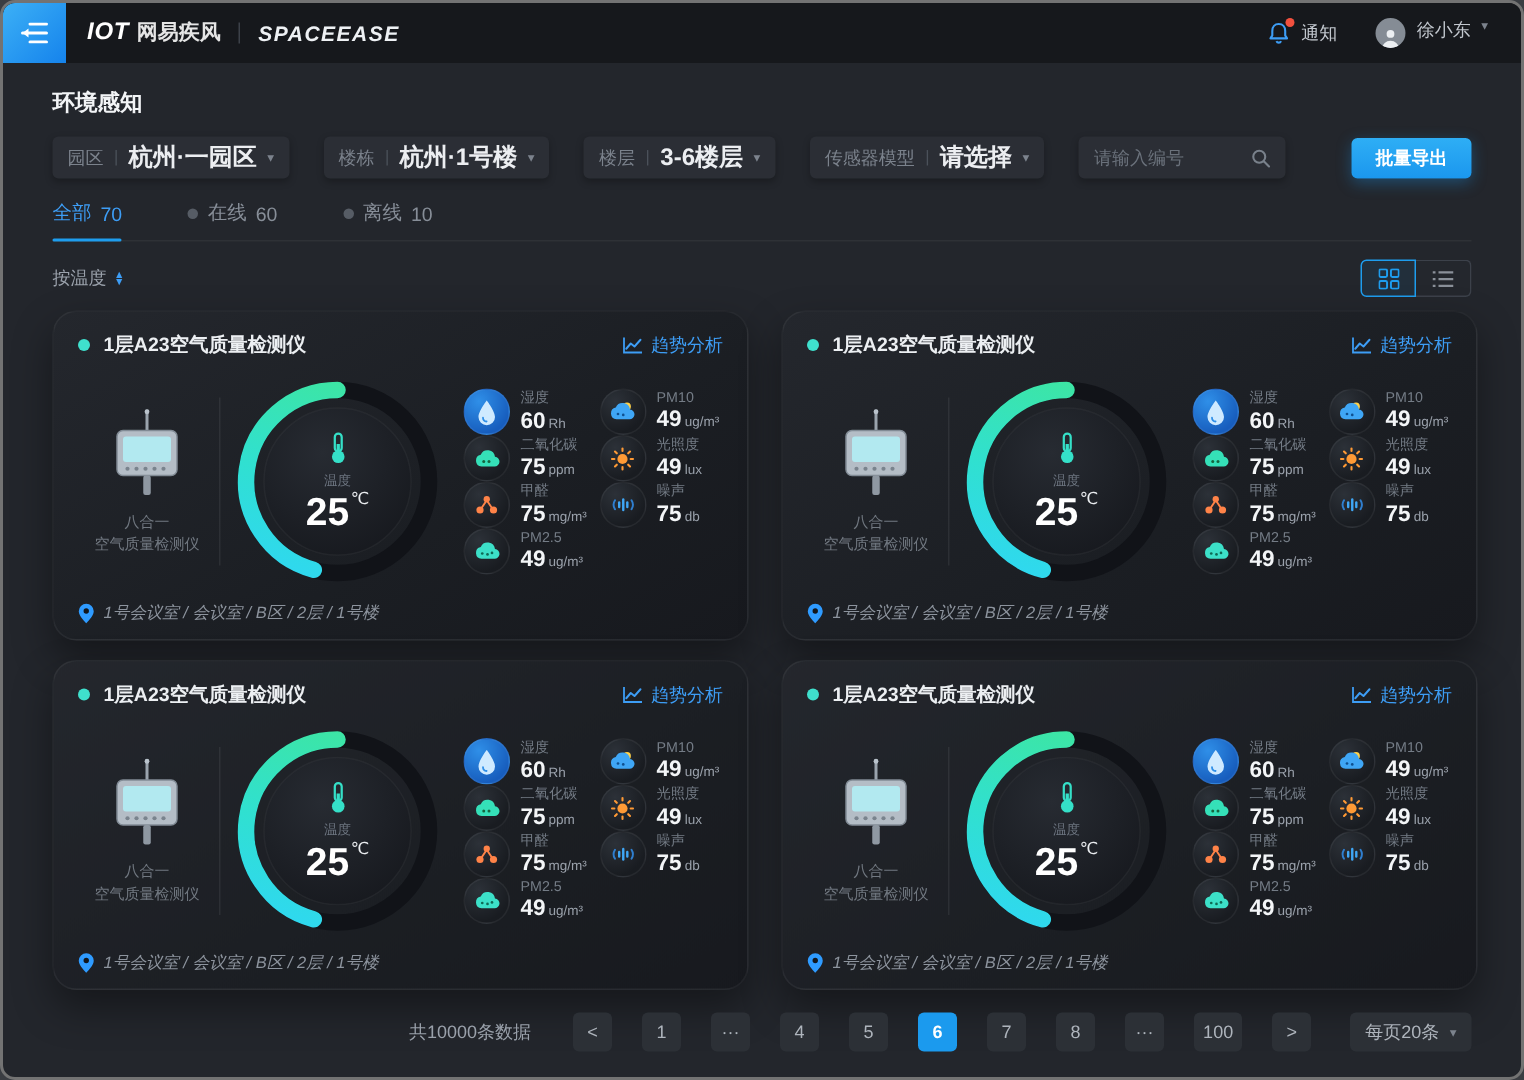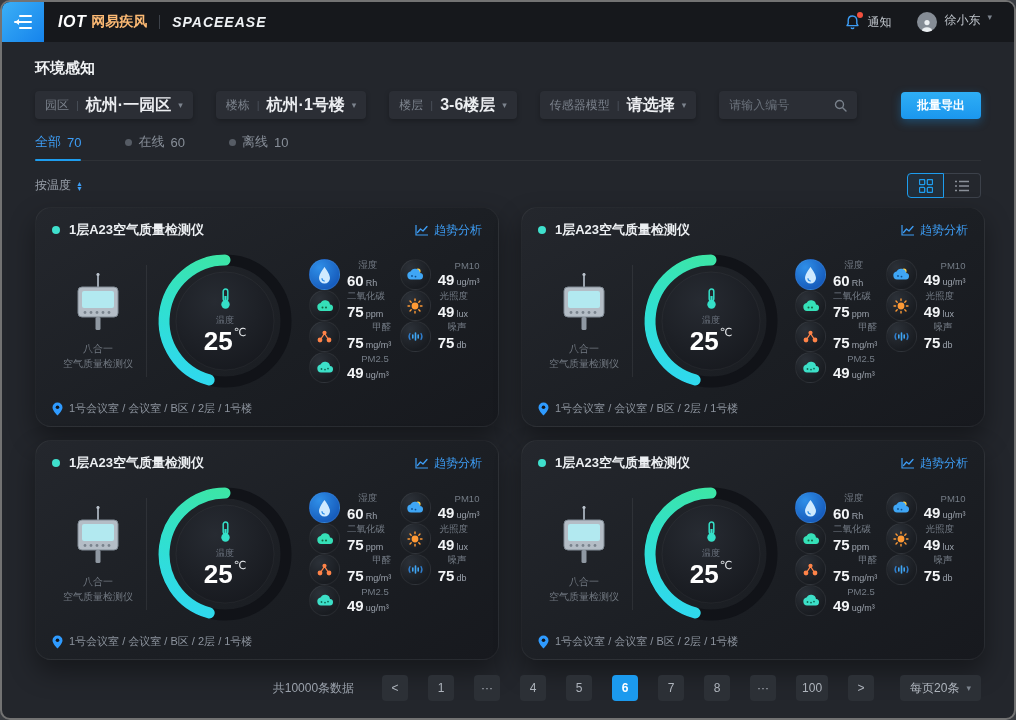--- a/index.html
+++ b/index.html
@@ -8,21 +8,21 @@
   .screen{
     width:1016px; height:720px; margin:0 auto; position:relative;
     background:#23262c; border:2px solid #737373; border-radius:10px; overflow:hidden;
   }
   
   .topbar{ height:40px; background:#16181c; display:flex; align-items:center; }
   .collapse-btn{ width:42px; height:40px; background:linear-gradient(135deg,#3cb0f6,#1583ec);
     display:flex; align-items:center; justify-content:center; cursor:pointer; }
   .logo-wrap{ display:flex; align-items:center; margin-left:14px; }
   .logo-iot{ color:#fff; font-weight:900; font-style:italic; font-size:16px; letter-spacing:.5px; }
-  .logo-brand{ color:#fdba74; font-weight:700; font-size:14px; margin-left:5px; }
+  .logo-brand{ color:#e5e5e5; font-weight:700; font-size:14px; margin-left:5px; }
   .logo-div{ width:1px; height:14px; background:#3c4149; margin:0 12px; }
   .logo-space{ color:#eef1f4; font-weight:900; font-style:italic; font-size:14px; letter-spacing:1px; }
   .topbar-right{ margin-left:auto; display:flex; align-items:center; padding-right:22px; gap:26px; }
   .notice{ display:flex; align-items:center; gap:6px; cursor:pointer; position:relative; }
   .notice-label{ color:#c2c7ce; font-size:12px; }
   .bell-wrap{ position:relative; width:16px; height:16px; }
   .red-dot{ position:absolute; top:-2px; right:-2px; width:6px; height:6px; border-radius:50%; background:#f2503e; }
   .user{ display:flex; gap:7px; cursor:pointer; }
   .avatar{ width:20px; height:20px; border-radius:50%; background:#858c95; display:flex; align-items:flex-end; justify-content:center; overflow:hidden; }
   .user-name{ color:#c2c7ce; font-size:12px; }
@@ -76,31 +76,31 @@
   .device-caption{ margin-top:7px; color:#717881; font-size:10px; line-height:1.5; text-align:center; }
   .zone-div{ width:1px; height:112px; background:rgba(255,255,255,.07); margin:0 2px; }
   .gauge-zone{ width:152px; display:flex; align-items:center; justify-content:center; }
   .gauge{ position:relative; width:150px; height:150px; }
   .gauge-center{ position:absolute; inset:0; display:flex; flex-direction:column; align-items:center; justify-content:center; }
   .gauge-label{ color:#6d7580; font-size:9px; margin-top:4px; }
   .gauge-value-row{ display:flex; align-items:flex-start; margin-top:1px; }
   .gauge-value{ color:#fff; font-size:26px; font-weight:700; line-height:1; }
   .gauge-unit{ color:#e9ecef; font-size:11px; margin-top:-2px; margin-left:1px; }
   .metric-grid{ flex:1; display:grid; grid-template-rows:repeat(4,1fr); grid-auto-flow:column; column-gap:6px; padding:2px 0 2px 8px; }
-  .metric{ display:flex; align-items:center; gap:7px;text-align:right; }
+  .metric{ display:flex; align-items:center; gap:7px; }
   .m-badge{ width:31px; height:31px; border-radius:50%; flex:none;
     background:radial-gradient(circle at 32% 26%, #2c3138, #191c21 72%);
     border:1px solid rgba(255,255,255,.06); display:flex; align-items:center; justify-content:center; }
   .m-badge.blue-fill{ background:radial-gradient(circle at 32% 26%, #2f8fe8, #175dbd 75%); }
   .m-text{ display:flex; flex-direction:column; }
   .m-name{ color:#747c86; font-size:9.5px; }
   .m-val-row{ display:flex; align-items:baseline; gap:2px; margin-top:1px; }
   .m-value{ color:#f3f5f7; font-size:15px; font-weight:700; line-height:1.1; }
   .m-unit{ color:#9aa1ab; font-size:9px; }
-  .card-foot{ display:flex; align-items:center; gap:6px; margin-top:2px; }
+  .card-foot{ display:flex; align-items:center; gap:6px; margin-top:2px;font-style:italic; }
   .loc-text{ color:#8d949e; font-size:11px; }
   
   .pager-row{ display:flex; align-items:center; justify-content:flex-end; margin-top:15px; gap:20px; }
   .pager-total{ color:#9aa1ab; font-size:12px; margin-right:8px; }
   .page-btn{ min-width:26px; height:26px; padding:0 6px; background:#2c3036; border-radius:4px; color:#aeb4bc;
     font-size:12px; display:flex; align-items:center; justify-content:center; cursor:pointer; }
   .page-btn.page-active{ background:#1b9aee; color:#fff; font-weight:700; }
   .page-size{ height:26px; padding:0 10px; background:#2c3036; border-radius:4px; color:#aeb4bc; font-size:12px;
     display:flex; align-items:center; gap:7px; cursor:pointer; margin-left:6px; }
   svg{ display:block; }

